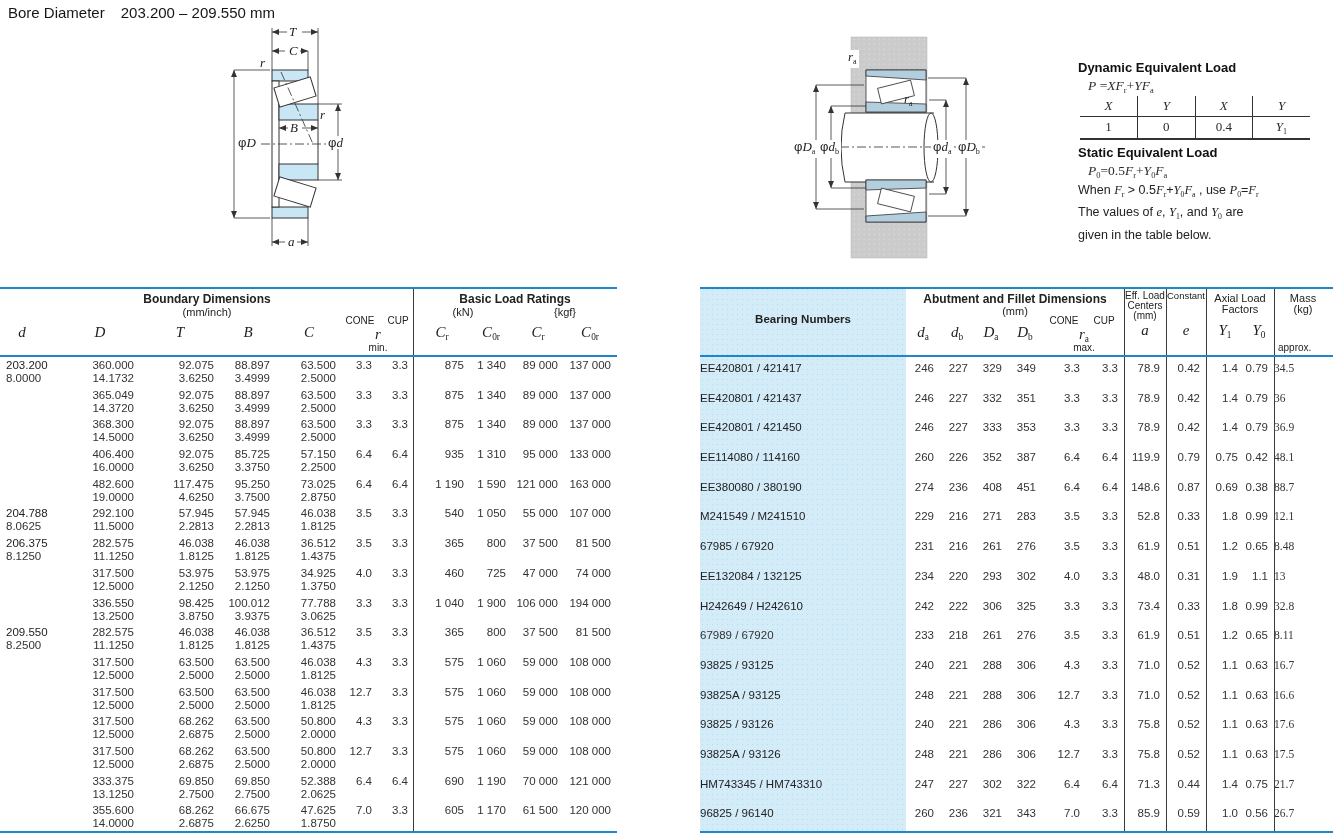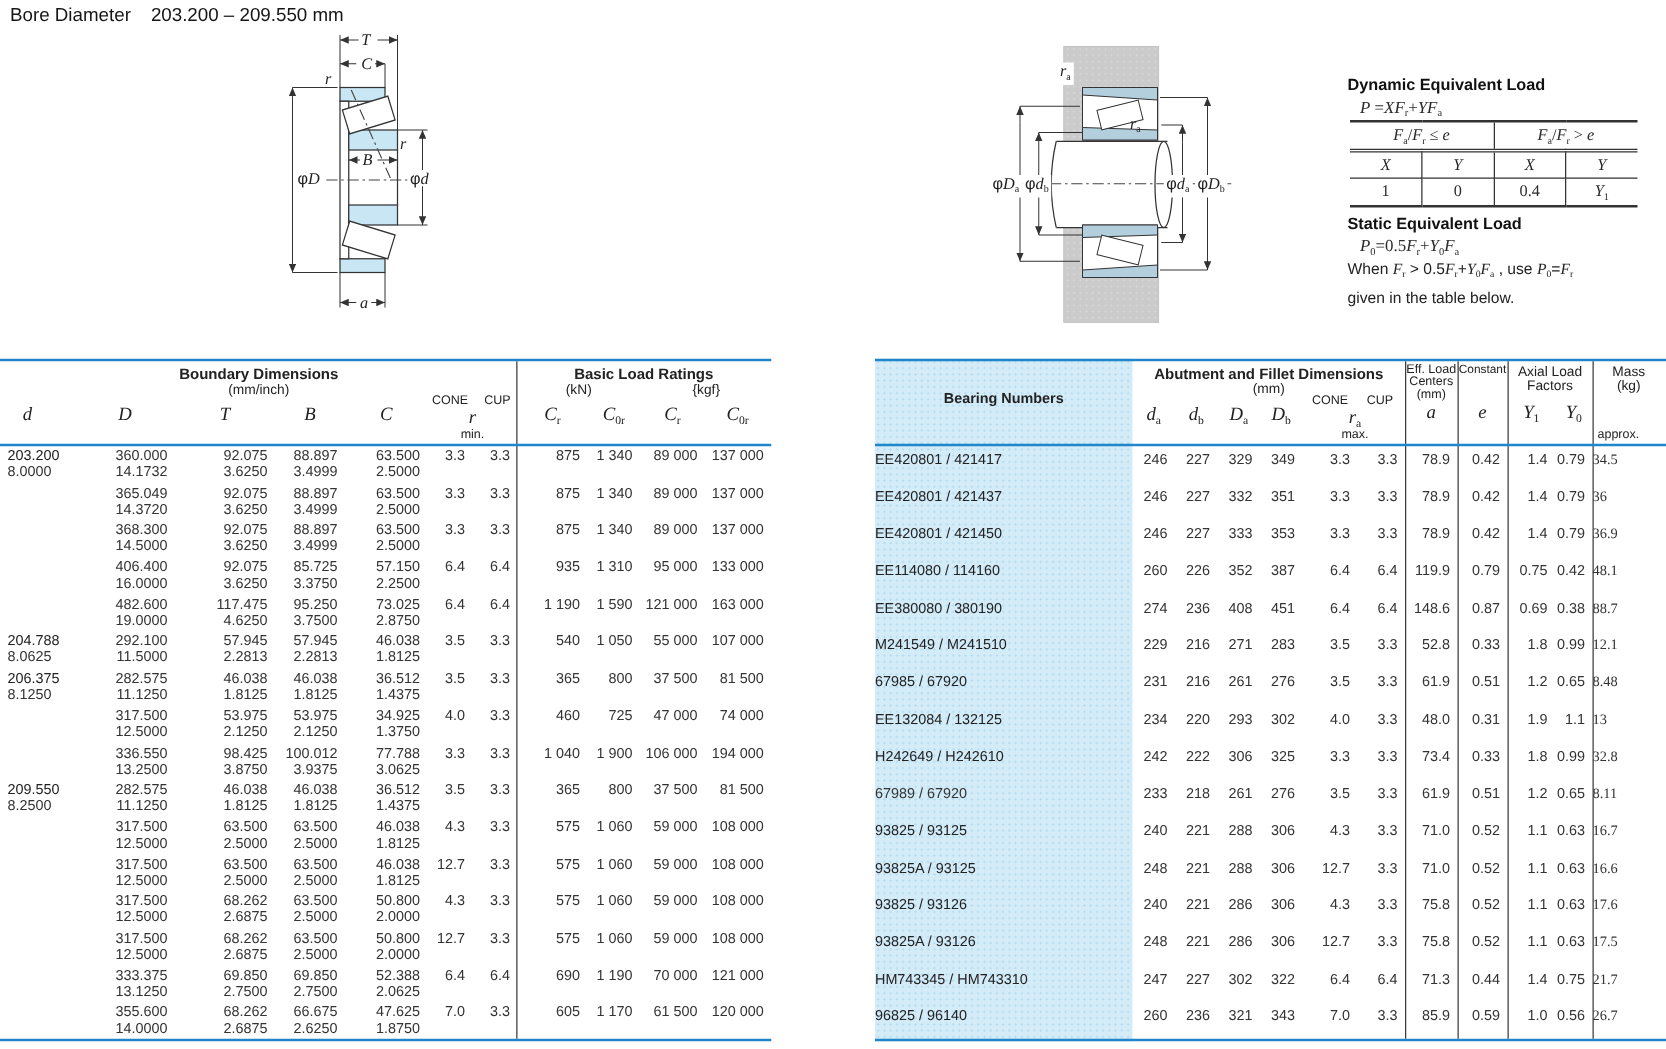--- a/index.html
+++ b/index.html
@@ -205,41 +205,38 @@
   <div class="dlab bgw" style="left:30px; top:112px;"><span>φ</span><span class="ri">d</span><span class="rs">b</span></div>
   <div class="dlab bgw" style="left:143px; top:112px;"><span>φ</span><span class="ri">d</span><span class="rs">a</span></div>
   <div class="dlab bgw" style="left:168px; top:112px;"><span>φ</span><span class="ri">D</span><span class="rs">b</span></div>
 </div>
 
 <div class="fpanel">
   <div class="fh">Dynamic Equivalent Load</div>
   <div class="ff"><span class="ri">P</span><span> =</span><span class="ri">X</span><span class="ri">F</span><span class="rs">r</span><span>+</span><span class="ri">Y</span><span class="ri">F</span><span class="rs">a</span></div>
   <table class="ftab">
     <tbody>
-        <tr class="cond">
-      <th colspan="2" class="condL"><span class="ri">F</span><span class="rs">a</span><span>/</span><span class="ri">F</span><span class="rs">r</span><span> ≤ </span><span class="ri">e</span></th>
-      <th colspan="2"><span class="ri">F</span><span class="rs">a</span><span>/</span><span class="ri">F</span><span class="rs">r</span><span> &gt; </span><span class="ri">e</span></th>
-    </tr>
     <tr class="xy">
       <td class="dv"><span class="ri">X</span></td>
       <td class="dv"><span class="ri">Y</span></td>
       <td class="dv"><span class="ri">X</span></td>
       <td><span class="ri">Y</span></td>
     </tr>
     <tr class="vals">
       <td class="dv">1</td>
       <td class="dv">0</td>
       <td class="dv">0.4</td>
       <td><span class="ri">Y</span><span class="rs">1</span></td>
     </tr>
   </tbody>
     </table>
   <div class="fh">Static Equivalent Load</div>
   <div class="ff"><span class="ri">P</span><span class="rs">0</span><span>=0.5</span><span class="ri">F</span><span class="rs">r</span><span>+</span><span class="ri">Y</span><span class="rs">0</span><span class="ri">F</span><span class="rs">a</span></div>
   <div class="fnote"><span>When </span><span class="ri">F</span><span class="rs">r</span><span> &gt; 0.5</span><span class="ri">F</span><span class="rs">r</span><span>+</span><span class="ri">Y</span><span class="rs">0</span><span class="ri">F</span><span class="rs">a</span><span> , use </span><span class="ri">P</span><span class="rs">0</span><span>=</span><span class="ri">F</span><span class="rs">r</span></div>
+  <div class="fnote"><span>The values of </span><span class="ri">e</span><span>, </span><span class="ri">Y</span><span class="rs">1</span><span>, and </span><span class="ri">Y</span><span class="rs">0</span><span> are</span></div>
   <div class="fnote">given in the table below.</div>
 </div>
 
 <div class="tcont" id="tableL">
   <div class="hline hl-top"></div>
   <div class="hline hl-mid"></div>
   <div class="hline hl-bot"></div>
   <div class="vline" style="left:413px;"></div>
 
   <div class="hlab gt" style="left:207px; top:5px;">Boundary Dimensions</div>

